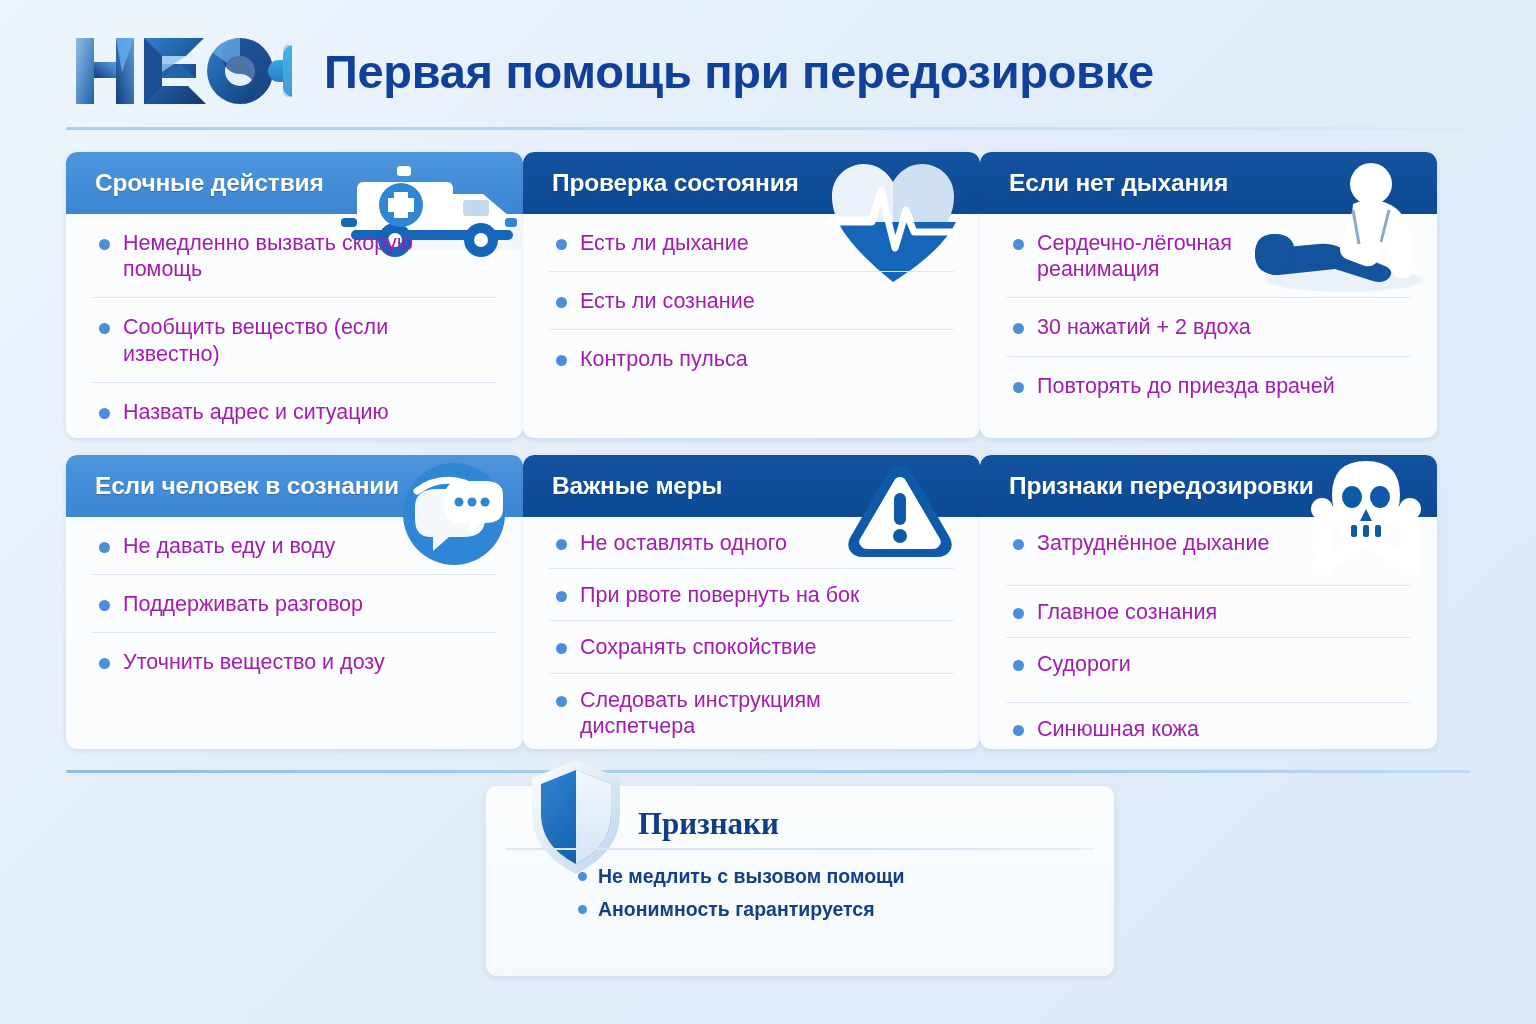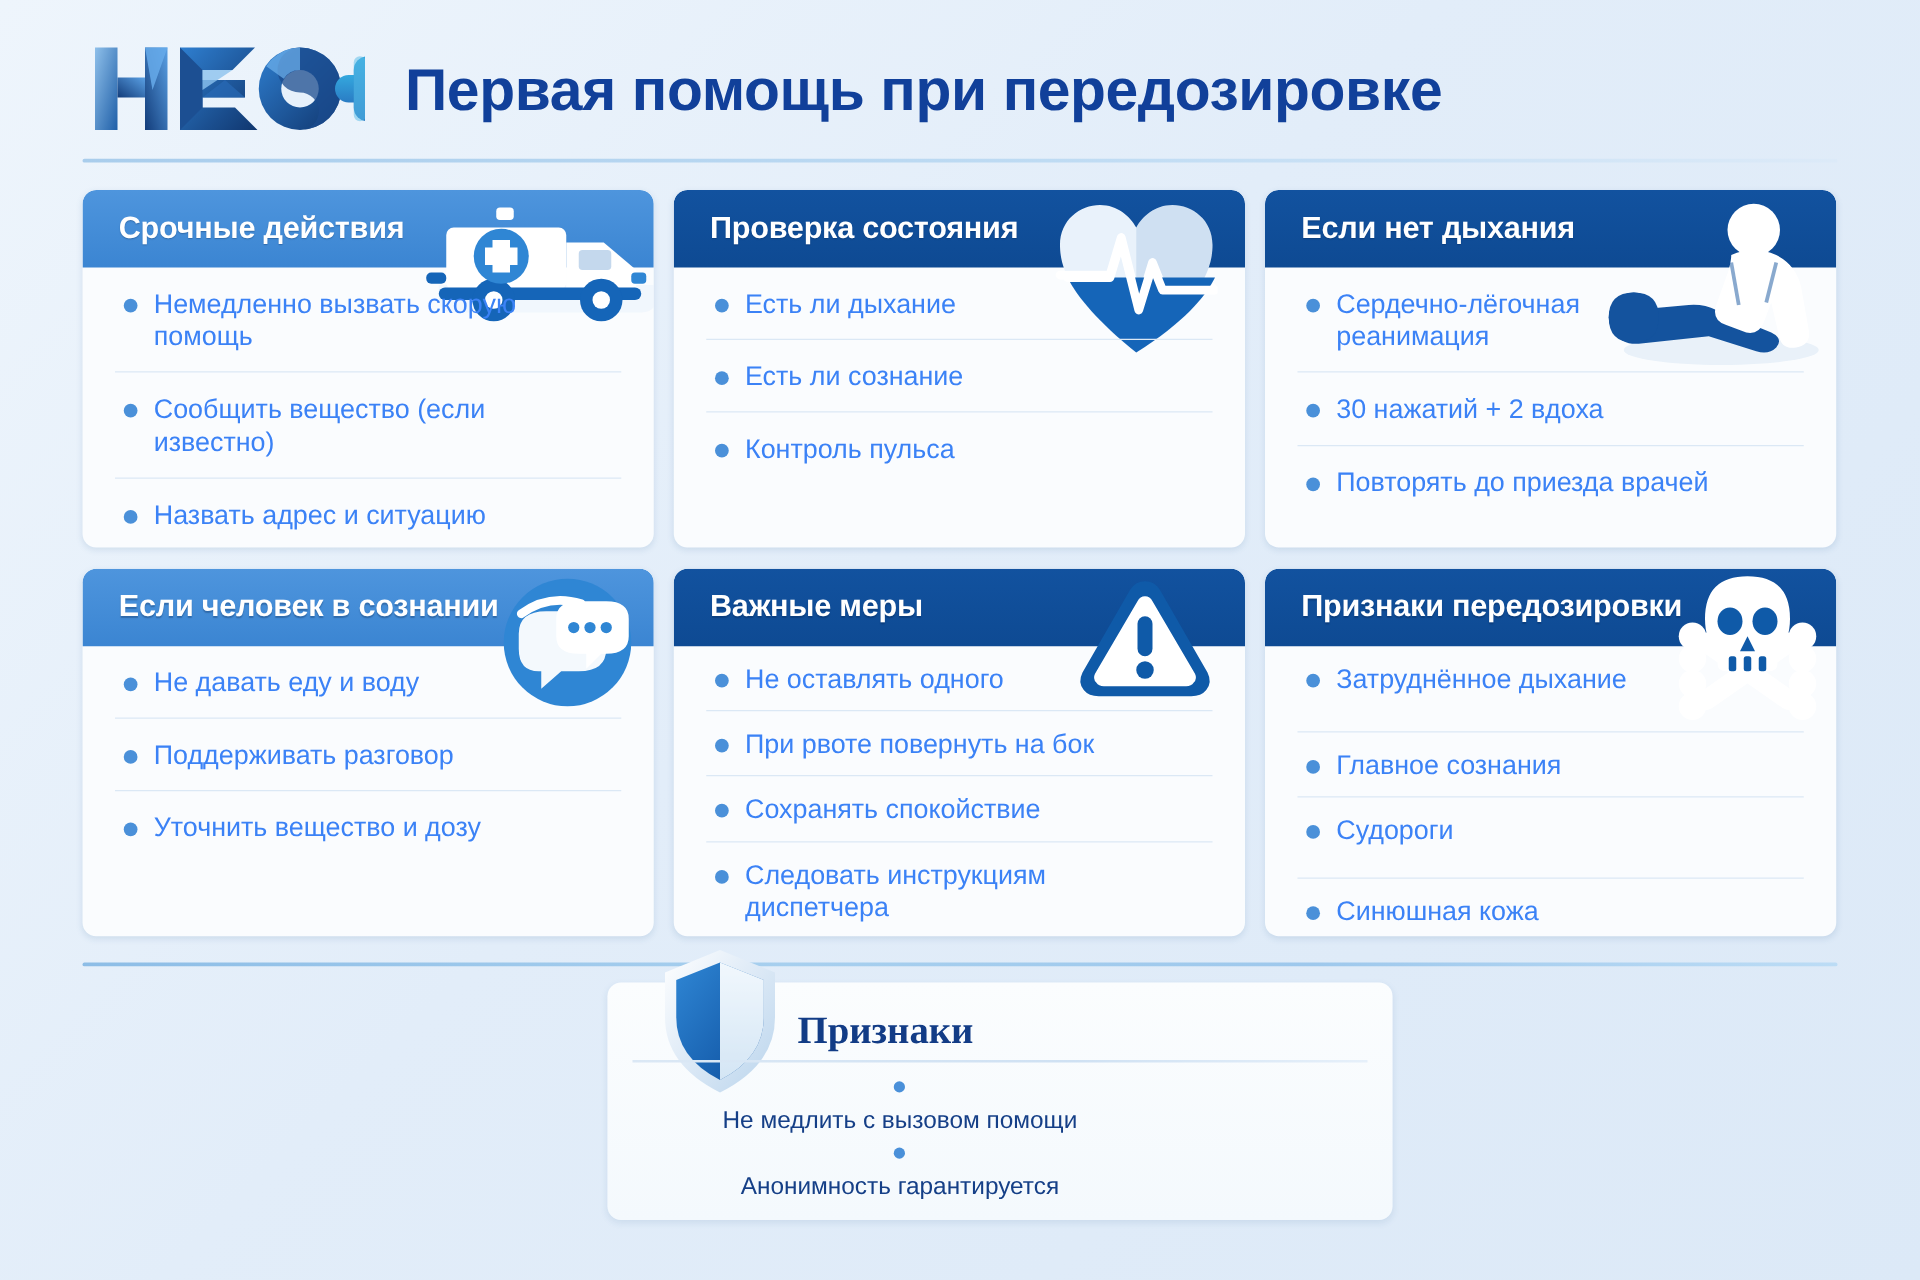--- a/index.html
+++ b/index.html
@@ -21,21 +21,21 @@
     font-family:"Liberation Sans",sans-serif;
   }
   .head-rule{
     position:absolute;left:66px;top:127px;width:1404px;height:3px;
     background:linear-gradient(90deg,#a9cdec 0%,#bedbf3 55%,#dceaf8 100%);
     border-radius:2px;
   }
 
   
   .grid{position:absolute;left:66px;top:152px;width:1404px;}
-  .row{display:flex;gap:16px;}
+  .row{display:flex;}
   .row.r2{margin-top:17px;}
   .card{
     width:457px;border-radius:11px;background:#fafcfe;
     box-shadow:0 2px 5px rgba(40,90,150,.13);
     position:relative;overflow:hidden;
   }
   .card.h1{height:286px;}
   .card.h2{height:294px;}
 
   .card-head{
@@ -46,21 +46,21 @@
   .card-head.dark{background:linear-gradient(180deg,#12529f 0%,#0e4a93 100%);}
   .card-title{
     color:#ffffff;font-size:24.5px;font-weight:bold;
     margin-left:29px;letter-spacing:-0.2px;white-space:nowrap;
     text-shadow:0 1px 1px rgba(0,30,70,.30);
   }
   .card-body{padding:0 26px;position:relative;z-index:2;}
   .bullets{list-style:none;margin:0;padding:0;}
   .bullets li{
     display:flex;align-items:flex-start;gap:13px;
-    color:#3b82f6;font-size:21.5px;line-height:1.22;
+    color:#a21caf;font-size:21.5px;line-height:1.22;
     padding:16px 2px 15px 7px;
     border-bottom:1.5px solid #dbe8f5;
     font-weight:500;
   }
   .bullets li:last-child{border-bottom:none;}
   .dot{
     width:11px;height:11px;border-radius:50%;background:#4a90d9;
     flex:0 0 11px;margin-top:9px;
   }
   .bullets li .txt{max-width:330px;}
@@ -87,23 +87,22 @@
     font-family:"Liberation Serif",serif;
     font-size:31px;font-weight:bold;color:#123c86;
   }
   .summary-rule{
     position:absolute;left:20px;top:62px;width:588px;height:1.5px;
     background:linear-gradient(90deg,#dbe8f5,#cfe1f3 60%,#e6f0fa);
   }
   .summary ul{list-style:none;margin:0;padding:0;position:absolute;left:92px;top:74px;}
   .summary ul li{
     display:flex;align-items:center;gap:11px;
-    color:#153f87;font-size:19.5px;font-weight:400;
+    color:#153f87;font-size:19.5px;font-weight:700;
     padding:5px 0;
-    flex-direction:column;
   }
   .summary .dot{width:9px;height:9px;flex:0 0 9px;margin-top:0;background:#4a90d9;}
 </style>
 </head>
 <body>
 
 <div class="stage">
 
   <div class="header">
     <div class="logo">

